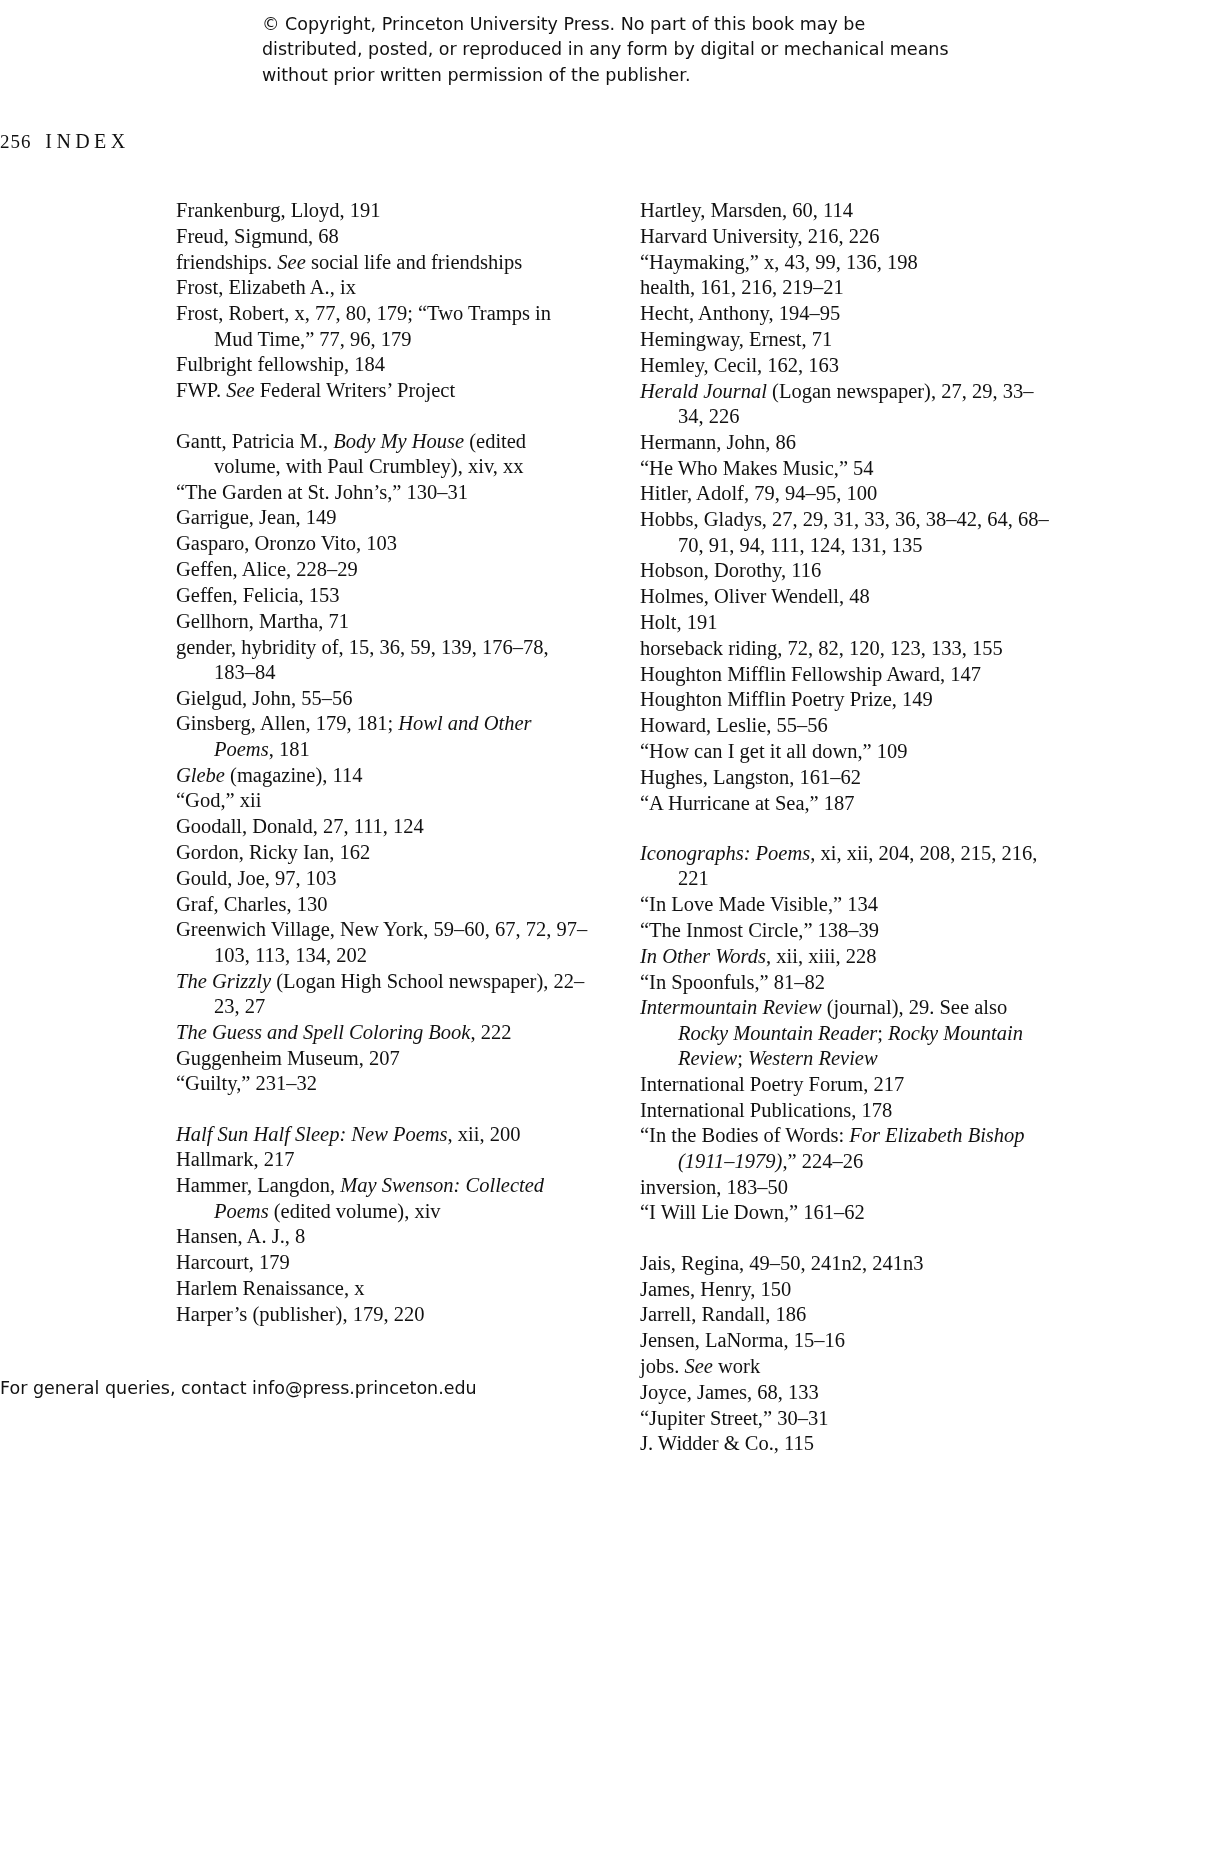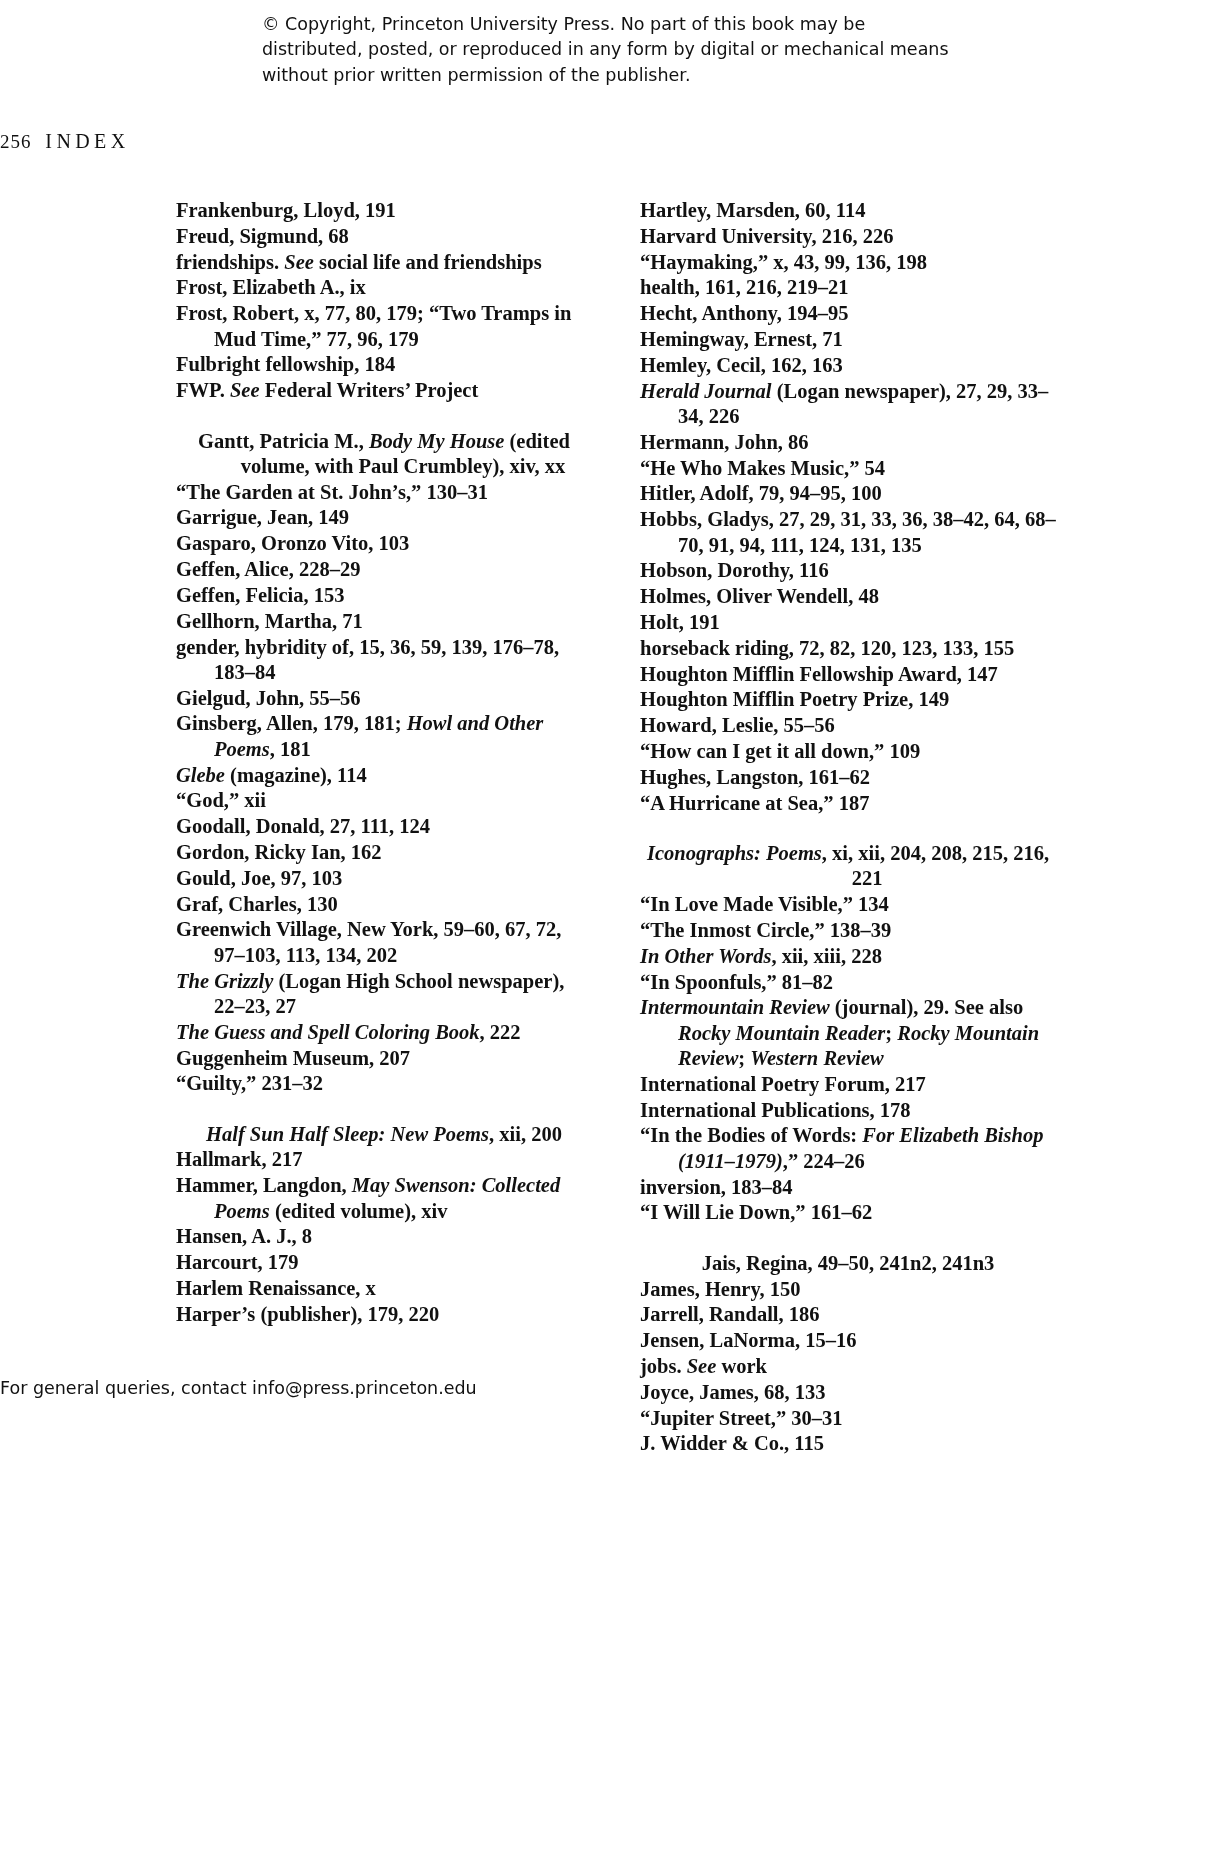--- a/index.html
+++ b/index.html
@@ -52,36 +52,34 @@
     font-size: 20px;
     letter-spacing: 0.22em;
   }
   .columns {
     position: absolute;
     top: 198px;
     left: 176px;
     width: 880px;
     display: flex;
     gap: 48px;
-    font-weight: bold;
   }
   .col {
     width: 418px;
   }
   .entry {
     font-size: 20.5px;
     line-height: 1.235;
     margin: 0 0 0.5px 0;
     padding-left: 38px;
     text-indent: -38px;
     color: #111;
   }
   .entry.gap-before {
     margin-top: 25px;
-    text-align: center;
   }
   .entry i {
     font-style: italic;
   }
   .footer {
     position: absolute;
     bottom: 42px;
     left: 0;
     width: 1225px;
     text-align: left;
@@ -164,21 +162,21 @@
         <p class="entry">“A Hurricane at Sea,” 187</p>
         <p class="entry gap-before"><i>Iconographs: Poems</i>, xi, xii, 204, 208, 215, 216, 221</p>
         <p class="entry">“In Love Made Visible,” 134</p>
         <p class="entry">“The Inmost Circle,” 138–39</p>
         <p class="entry"><i>In Other Words</i>, xii, xiii, 228</p>
         <p class="entry">“In Spoonfuls,” 81–82</p>
         <p class="entry"><i>Intermountain Review</i> (journal), 29. See also <i>Rocky Mountain Reader</i>; <i>Rocky Mountain Review</i>; <i>Western Review</i></p>
         <p class="entry">International Poetry Forum, 217</p>
         <p class="entry">International Publications, 178</p>
         <p class="entry">“In the Bodies of Words: <i>For Elizabeth Bishop (1911–1979)</i>,” 224–26</p>
-        <p class="entry">inversion, 183–84</p>
+        <p class="entry">inversion, 183–50</p>
         <p class="entry">“I Will Lie Down,” 161–62</p>
         <p class="entry gap-before">Jais, Regina, 49–50, 241n2, 241n3</p>
         <p class="entry">James, Henry, 150</p>
         <p class="entry">Jarrell, Randall, 186</p>
         <p class="entry">Jensen, LaNorma, 15–16</p>
         <p class="entry">jobs. <i>See</i> work</p>
         <p class="entry">Joyce, James, 68, 133</p>
         <p class="entry">“Jupiter Street,” 30–31</p>
         <p class="entry">J. Widder &amp; Co., 115</p>
       </div>

